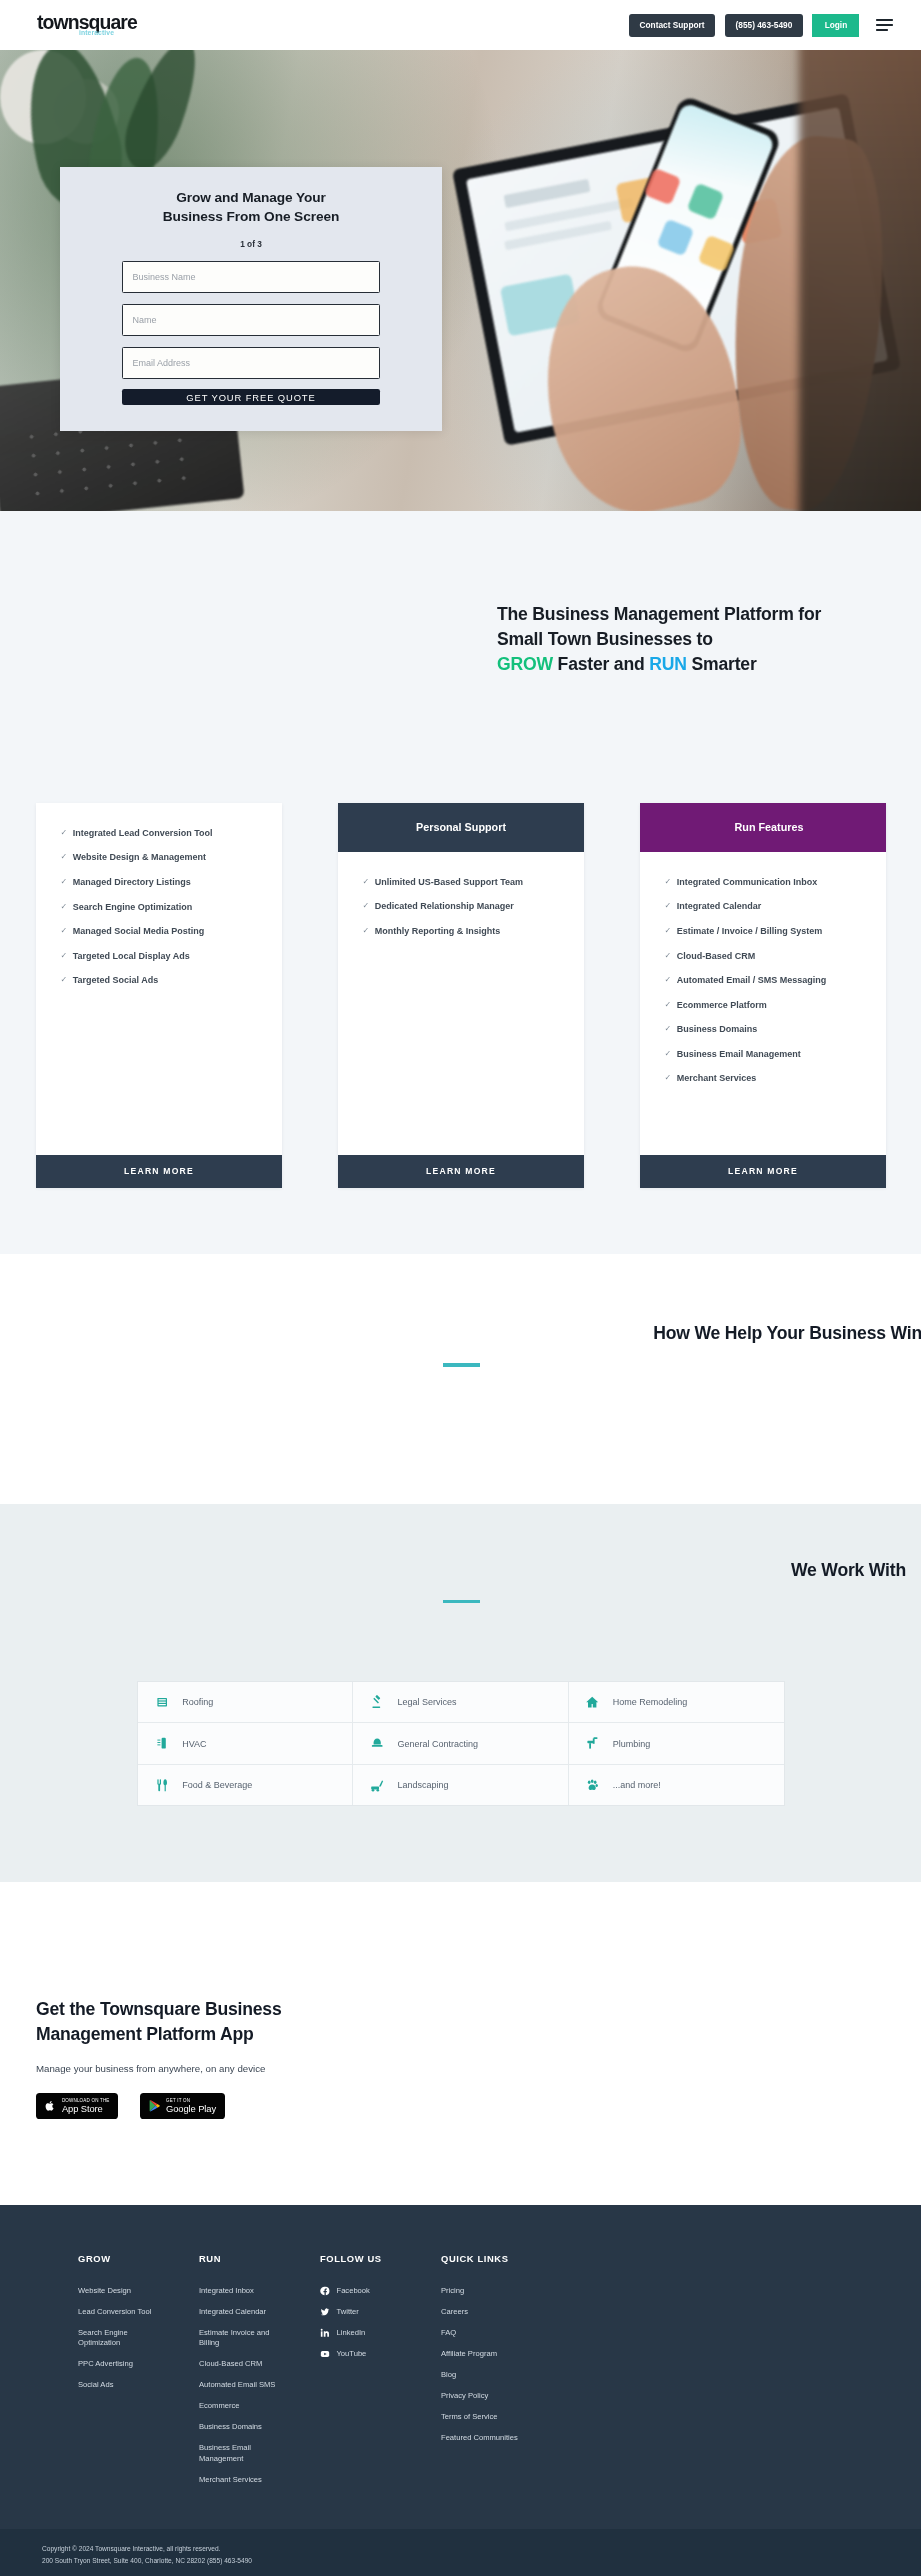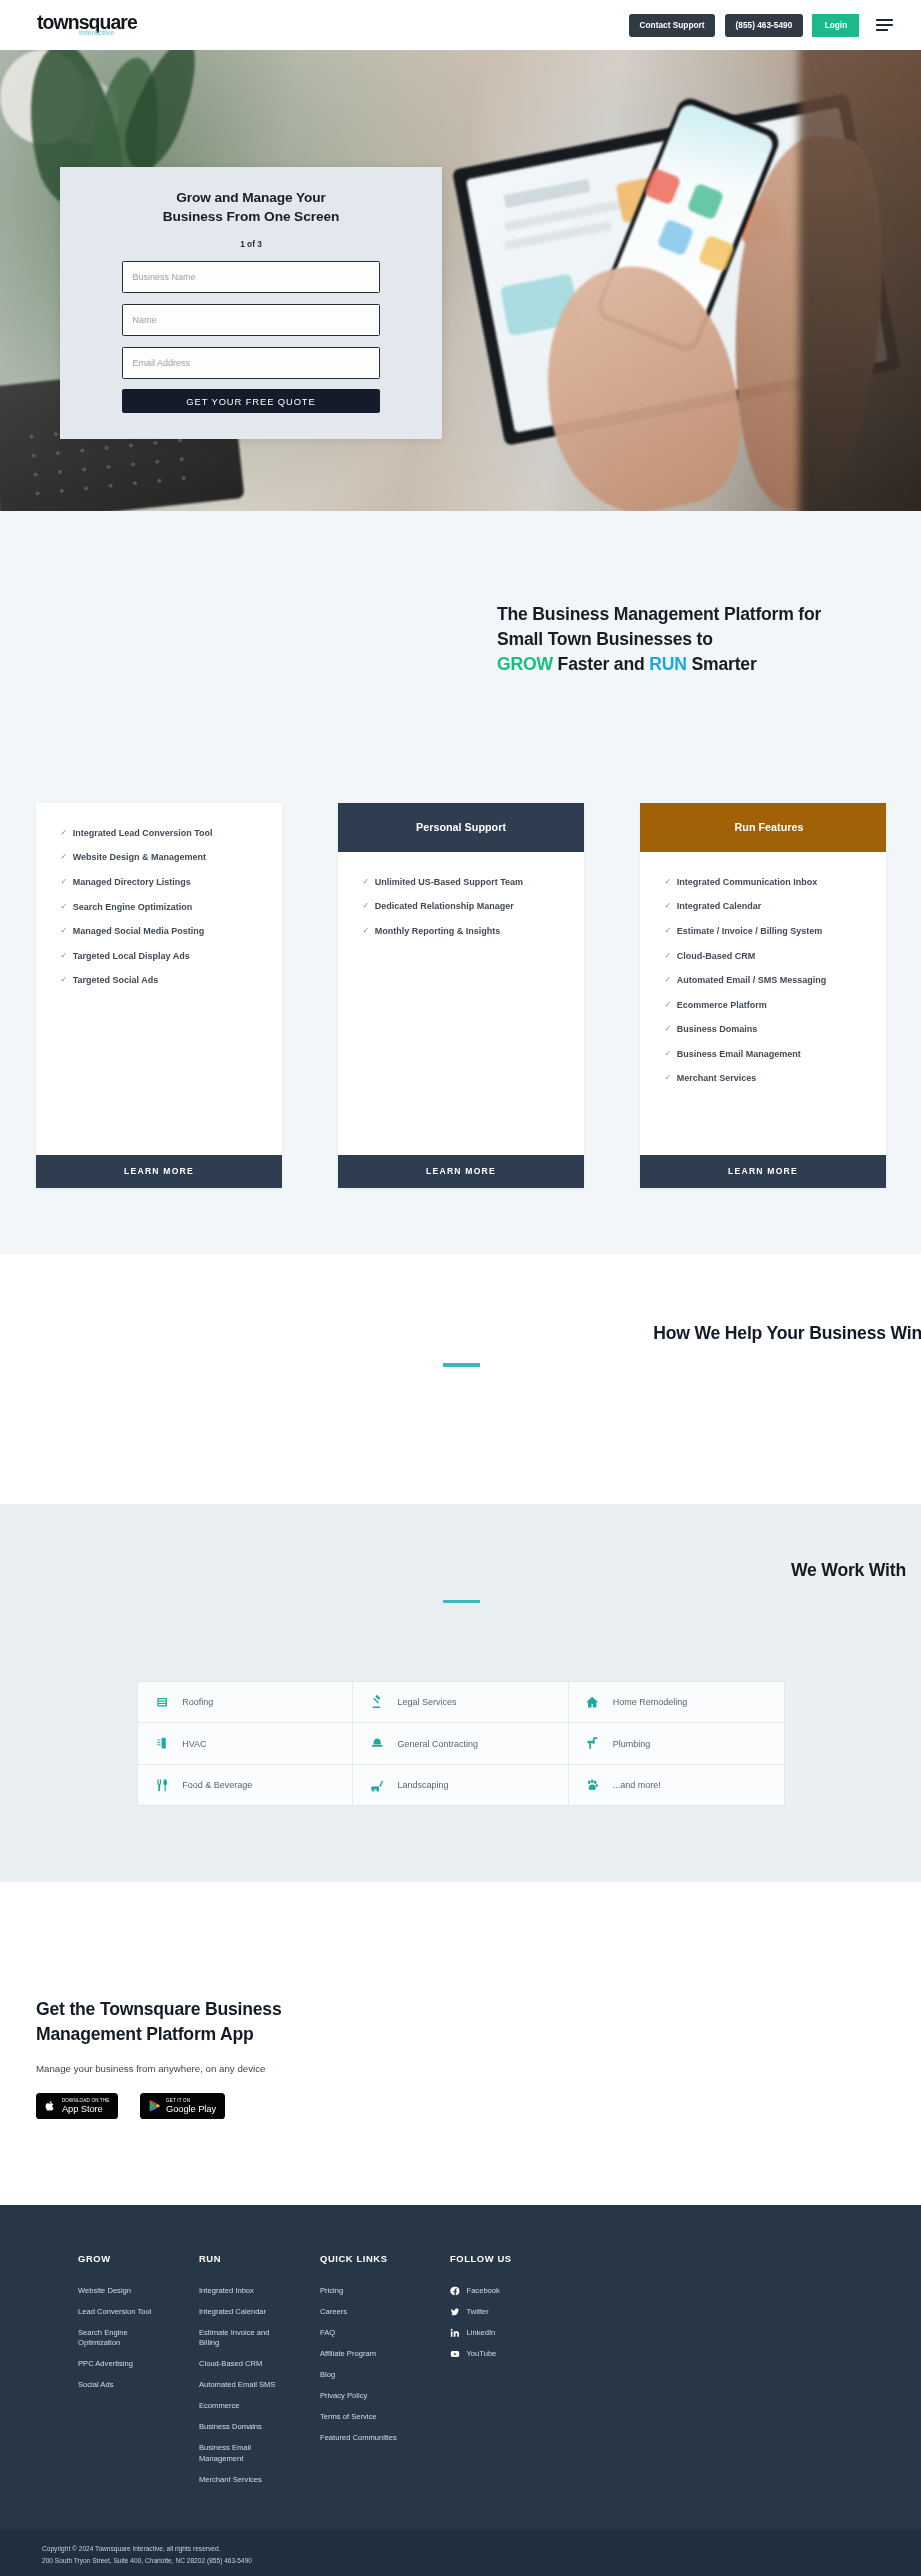--- a/index.html
+++ b/index.html
@@ -154,21 +154,21 @@
     font-size: 9px;
     color: #2b3440;
     padding: 0 9.4px;
     margin-bottom: 10.8px;
     font-family: inherit;
   }
   .hero-card input::placeholder { color: #9aa0a8; }
   .hero-submit {
     display: block;
     width: 100%;
-    height: 24px;
+    height: 16px;
     background: #141c2b;
     color: #ffffff;
     border: none;
     border-radius: 2.2px;
     font-size: 9.4px;
     letter-spacing: 0.9px;
     cursor: pointer;
     margin-top: 7.2px;
     font-family: inherit;
   }
@@ -211,21 +211,21 @@
     height: 49px;
     display: flex;
     align-items: center;
     justify-content: center;
     color: #ffffff;
     font-size: 10.8px;
     font-weight: 700;
   }
   .fcard-head.grow { background: #14b177; }
   .fcard-head.support { background: #2e3d4f; }
-  .fcard-head.run { background: #a16207; padding-left: 12px; }
+  .fcard-head.run { background: #701a75; padding-left: 12px; }
   .fcard-body { flex: 1; padding: 24px 21.6px 14.4px 24.5px; }
   .fcard-body ul { list-style: none; }
   .fcard-body li {
     font-size: 9px;
     font-weight: 700;
     color: #404a55;
     line-height: 1.45;
     margin-bottom: 11.5px;
     padding-left: 12.2px;
     position: relative;
@@ -675,34 +675,20 @@
       <ul>
         <li>Integrated Inbox</li>
         <li>Integrated Calendar</li>
         <li>Estimate Invoice and Billing</li>
         <li>Cloud-Based CRM</li>
         <li>Automated Email SMS</li>
         <li>Ecommerce</li>
         <li>Business Domains</li>
         <li>Business Email Management</li>
         <li>Merchant Services</li>
-      </ul>
-    </div>
-
-    <div class="fcol quick">
-      <h4>QUICK LINKS</h4>
-      <ul>
-        <li>Pricing</li>
-        <li>Careers</li>
-        <li>FAQ</li>
-        <li>Affiliate Program</li>
-        <li>Blog</li>
-        <li>Privacy Policy</li>
-        <li>Terms of Service</li>
-        <li>Featured Communities</li>
       </ul>
     </div>
 
     <div class="fcol">
       <h4>FOLLOW US</h4>
       <ul>
         <li class="social-li">
           <span class="social-ico">
               <svg viewBox="0 0 24 24">
                 <path d="M12 2a10 10 0 1 0-1.2 19.9v-7h-2.5V12h2.5V9.8c0-2.5 1.5-3.9 3.7-3.9 1.1 0 2.2.2 2.2.2v2.4h-1.2c-1.2 0-1.6.8-1.6 1.6V12h2.7l-.4 2.9h-2.3v7A10 10 0 0 0 12 2z"></path>
@@ -733,20 +719,34 @@
               <svg viewBox="0 0 24 24">
                 <rect x="2" y="5" width="20" height="14" rx="4"></rect>
                 <path d="M10 9l6 3-6 3z" fill="#283747"></path>
               </svg>
             </span>
           <span>YouTube</span>
         </li>
       </ul>
     </div>
 
+    <div class="fcol quick">
+      <h4>QUICK LINKS</h4>
+      <ul>
+        <li>Pricing</li>
+        <li>Careers</li>
+        <li>FAQ</li>
+        <li>Affiliate Program</li>
+        <li>Blog</li>
+        <li>Privacy Policy</li>
+        <li>Terms of Service</li>
+        <li>Featured Communities</li>
+      </ul>
+    </div>
+
   </div>
 
   <div class="footer-bottom">
     <p>Copyright © 2024 Townsquare Interactive, all rights reserved.</p>
     <p>200 South Tryon Street, Suite 400, Charlotte, NC 28202   (855) 463-5490</p>
   </div>
 </footer>
 
 
 </body></html>

